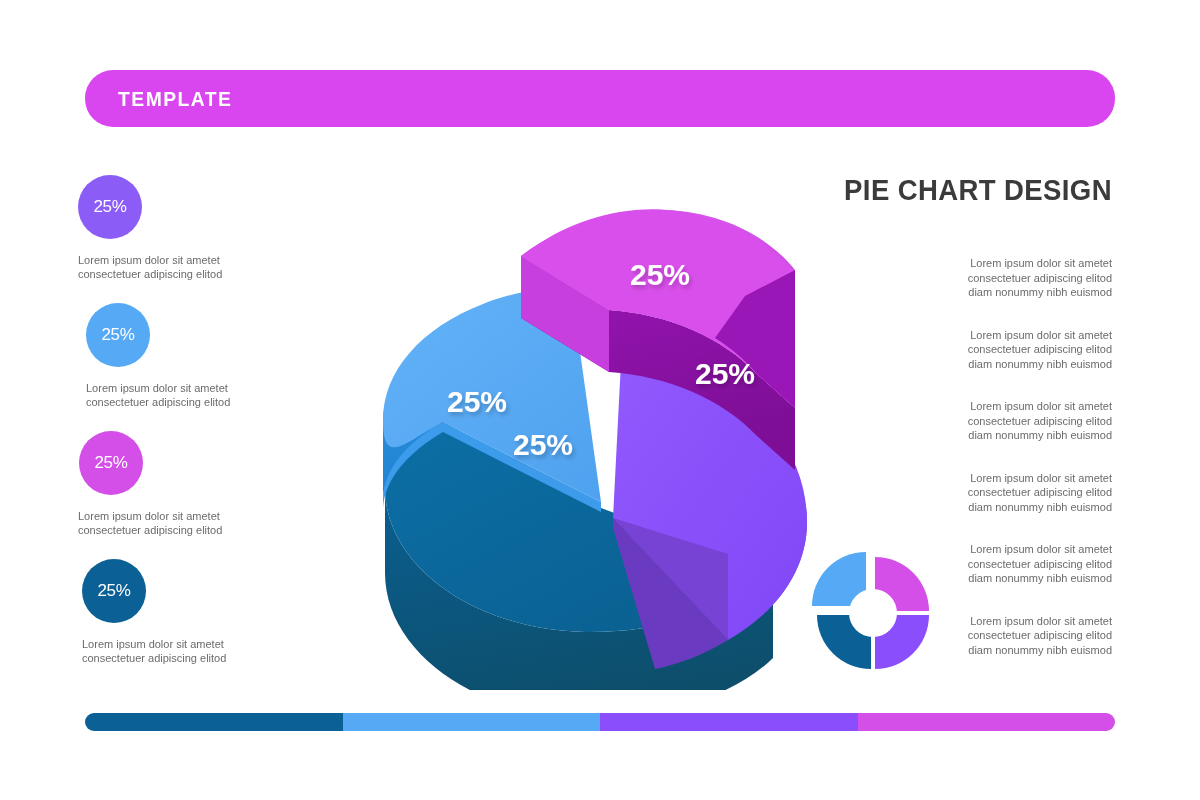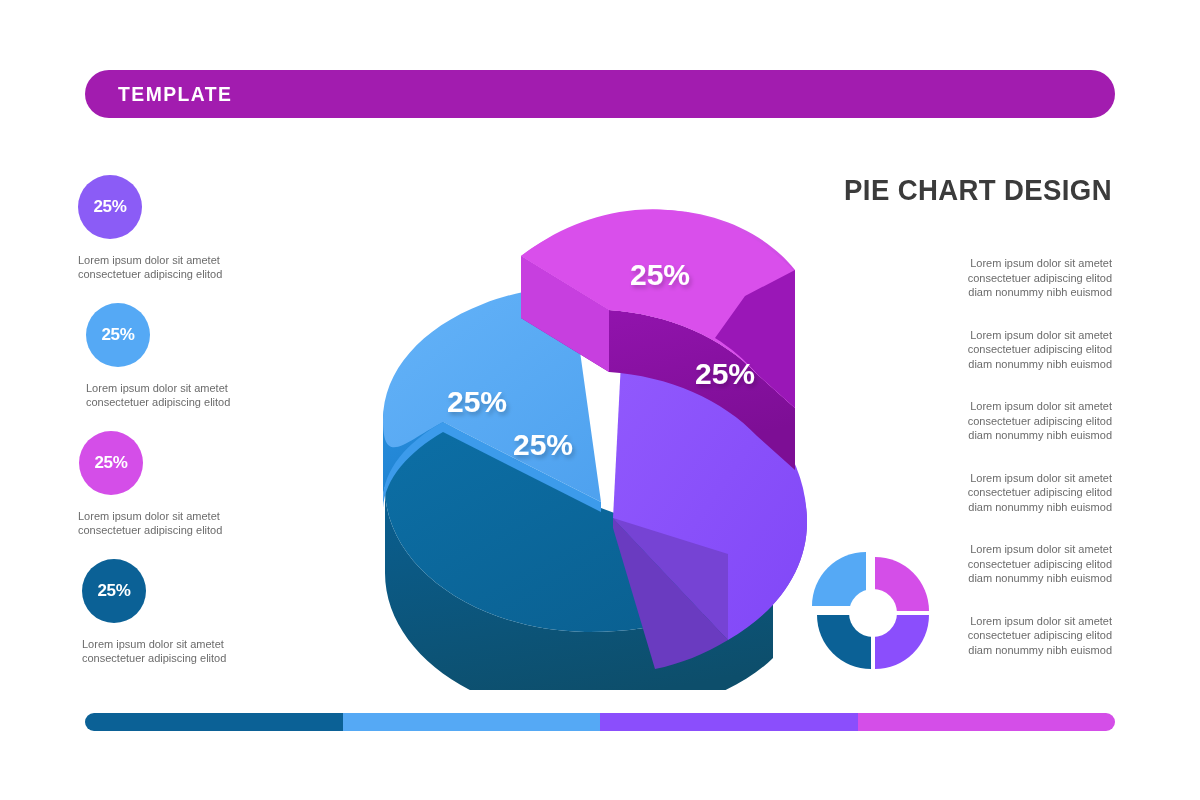--- a/index.html
+++ b/index.html
@@ -14,22 +14,22 @@
     overflow: hidden;
     font-family: "Liberation Sans", sans-serif;
   }
 
   
   .banner {
     position: absolute;
     left: 85px;
     top: 70px;
     width: 1030px;
-    height: 48px;
-    background: #a21caf;
+    height: 57px;
+    background: #d946ef;
     border-radius: 28px;
     display: flex;
     align-items: center;
   }
   .banner-title {
     color: #ffffff;
     font-size: 21px;
     font-weight: bold;
     letter-spacing: 1.6px;
     margin-left: 33px;
@@ -48,21 +48,21 @@
   .legend-item { position: relative; height: 128px; }
   .legend-bubble {
     width: 64px;
     height: 64px;
     border-radius: 50%;
     display: flex;
     align-items: center;
     justify-content: center;
     color: #ffffff;
     font-size: 17px;
-    font-weight: bold;
+    font-weight: normal;
     font-family: "Liberation Sans Narrow", "Liberation Sans", sans-serif;
     letter-spacing: -0.3px;
   }
   .legend-bubble.b1 { margin-left: 0px; }
   .legend-bubble.b2 { margin-left: 8px; }
   .legend-bubble.b3 { margin-left: 1px; }
   .legend-bubble.b4 { margin-left: 4px; }
   .legend-text {
     margin-top: 14px;
     font-size: 11px;

